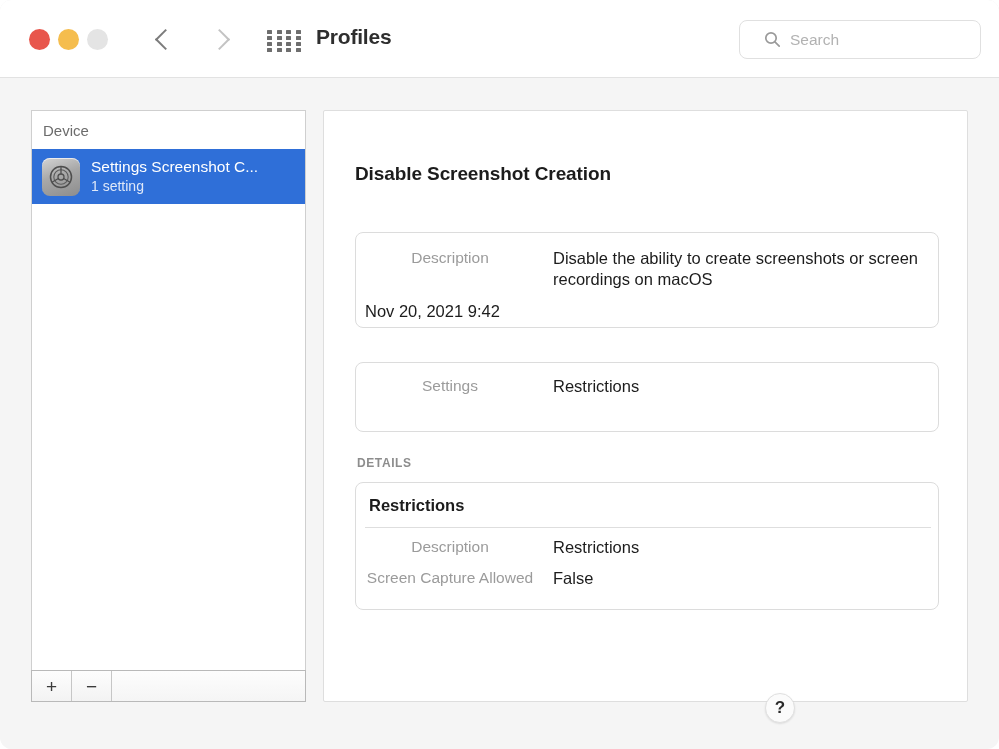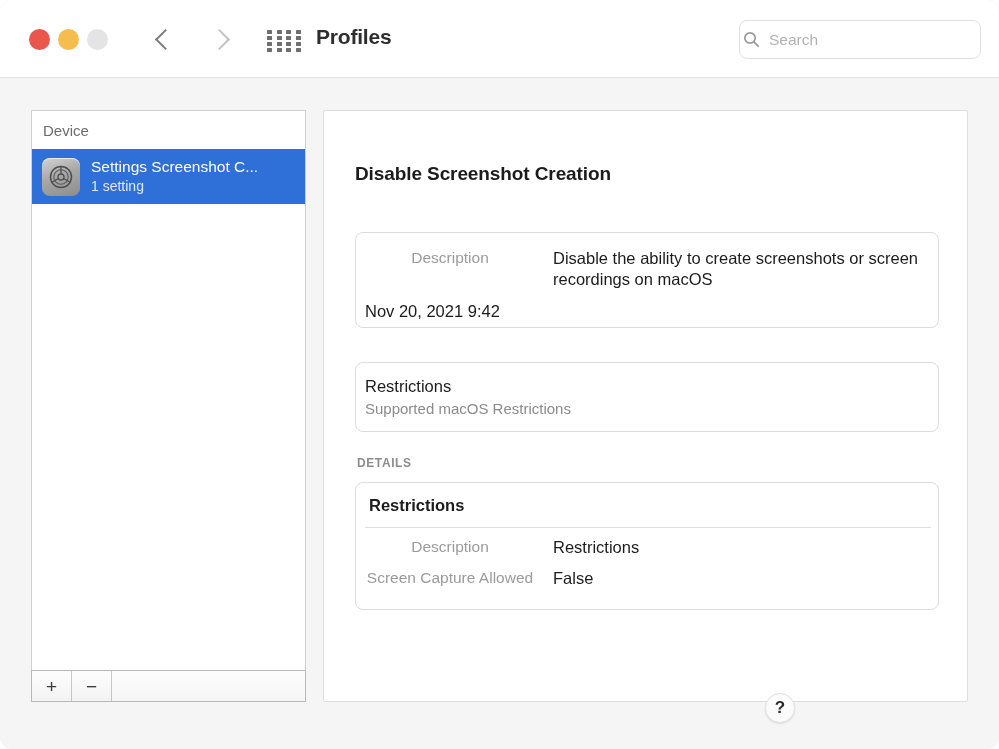--- a/index.html
+++ b/index.html
@@ -107,21 +107,21 @@
   
   #search-field {
     position: absolute;
     right: 18px; top: 20px;
     width: 242px; height: 39px;
     background: #ffffff;
     border: 1px solid #e0e0e0;
     border-radius: 8px;
     display: flex;
     align-items: center;
-    padding: 0 3px;
+    padding: 0 24px;
   }
   #search-icon { flex: 0 0 auto; margin-right: 9px; color: #9a9a9a; display:flex; }
   #search-input {
     border: none;
     outline: none;
     background: transparent;
     font-family: "Liberation Sans", sans-serif;
     font-size: 15.5px;
     color: #222;
     width: 100%;
@@ -429,23 +429,23 @@
           <div class="field-label">Description</div>
           <div class="field-value" style="max-width:370px;">Disable the ability to create screenshots or screen recordings on macOS</div>
         </div>
         <div class="field-row" id="inst-row">
           <div class="field-value">Nov 20, 2021 9:42</div>
         </div>
       </div>
 
       <div class="card" id="card-settings">
         <div class="field-row" id="settings-row">
+          <div class="field-label">Settings</div>
           <div class="field-value">
             <span>Restrictions</span>
-            <span class="value-sub">Supported macOS Restrictions</span>
           </div>
         </div>
       </div>
 
       <div id="details-label">DETAILS</div>
 
       <div class="card" id="card-details">
         <div id="details-heading">Restrictions</div>
         <div id="details-divider"></div>
 

